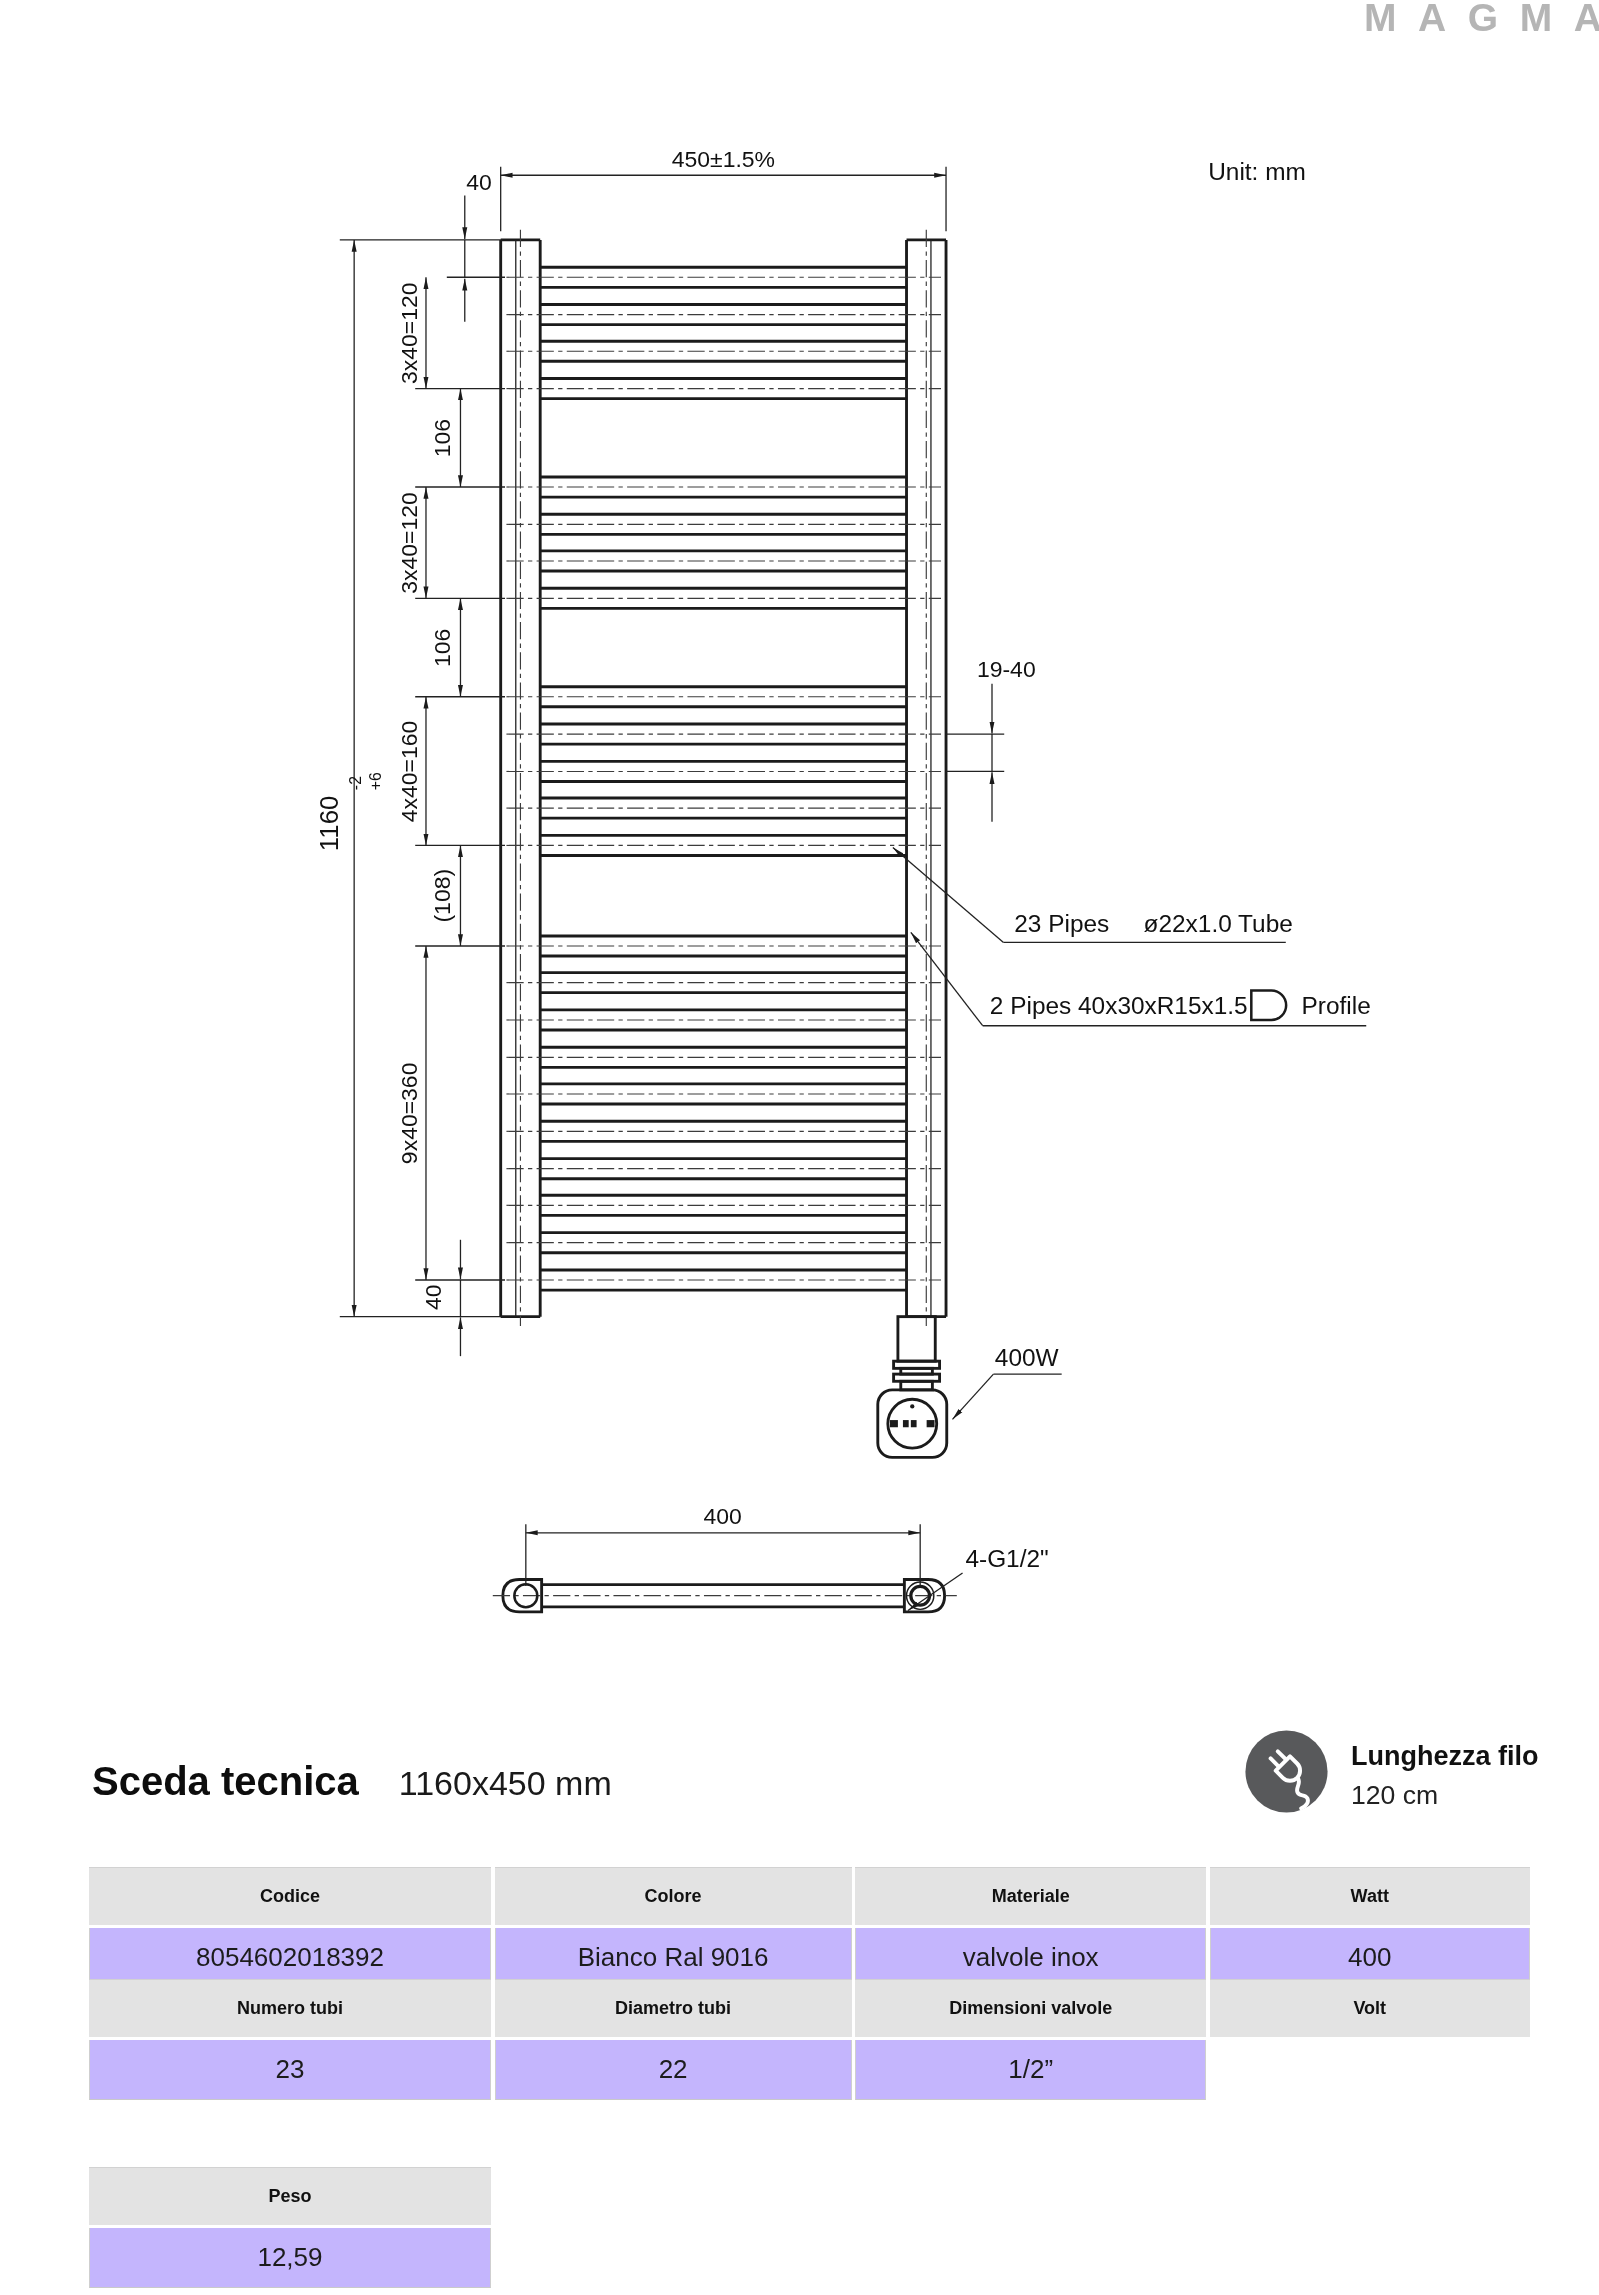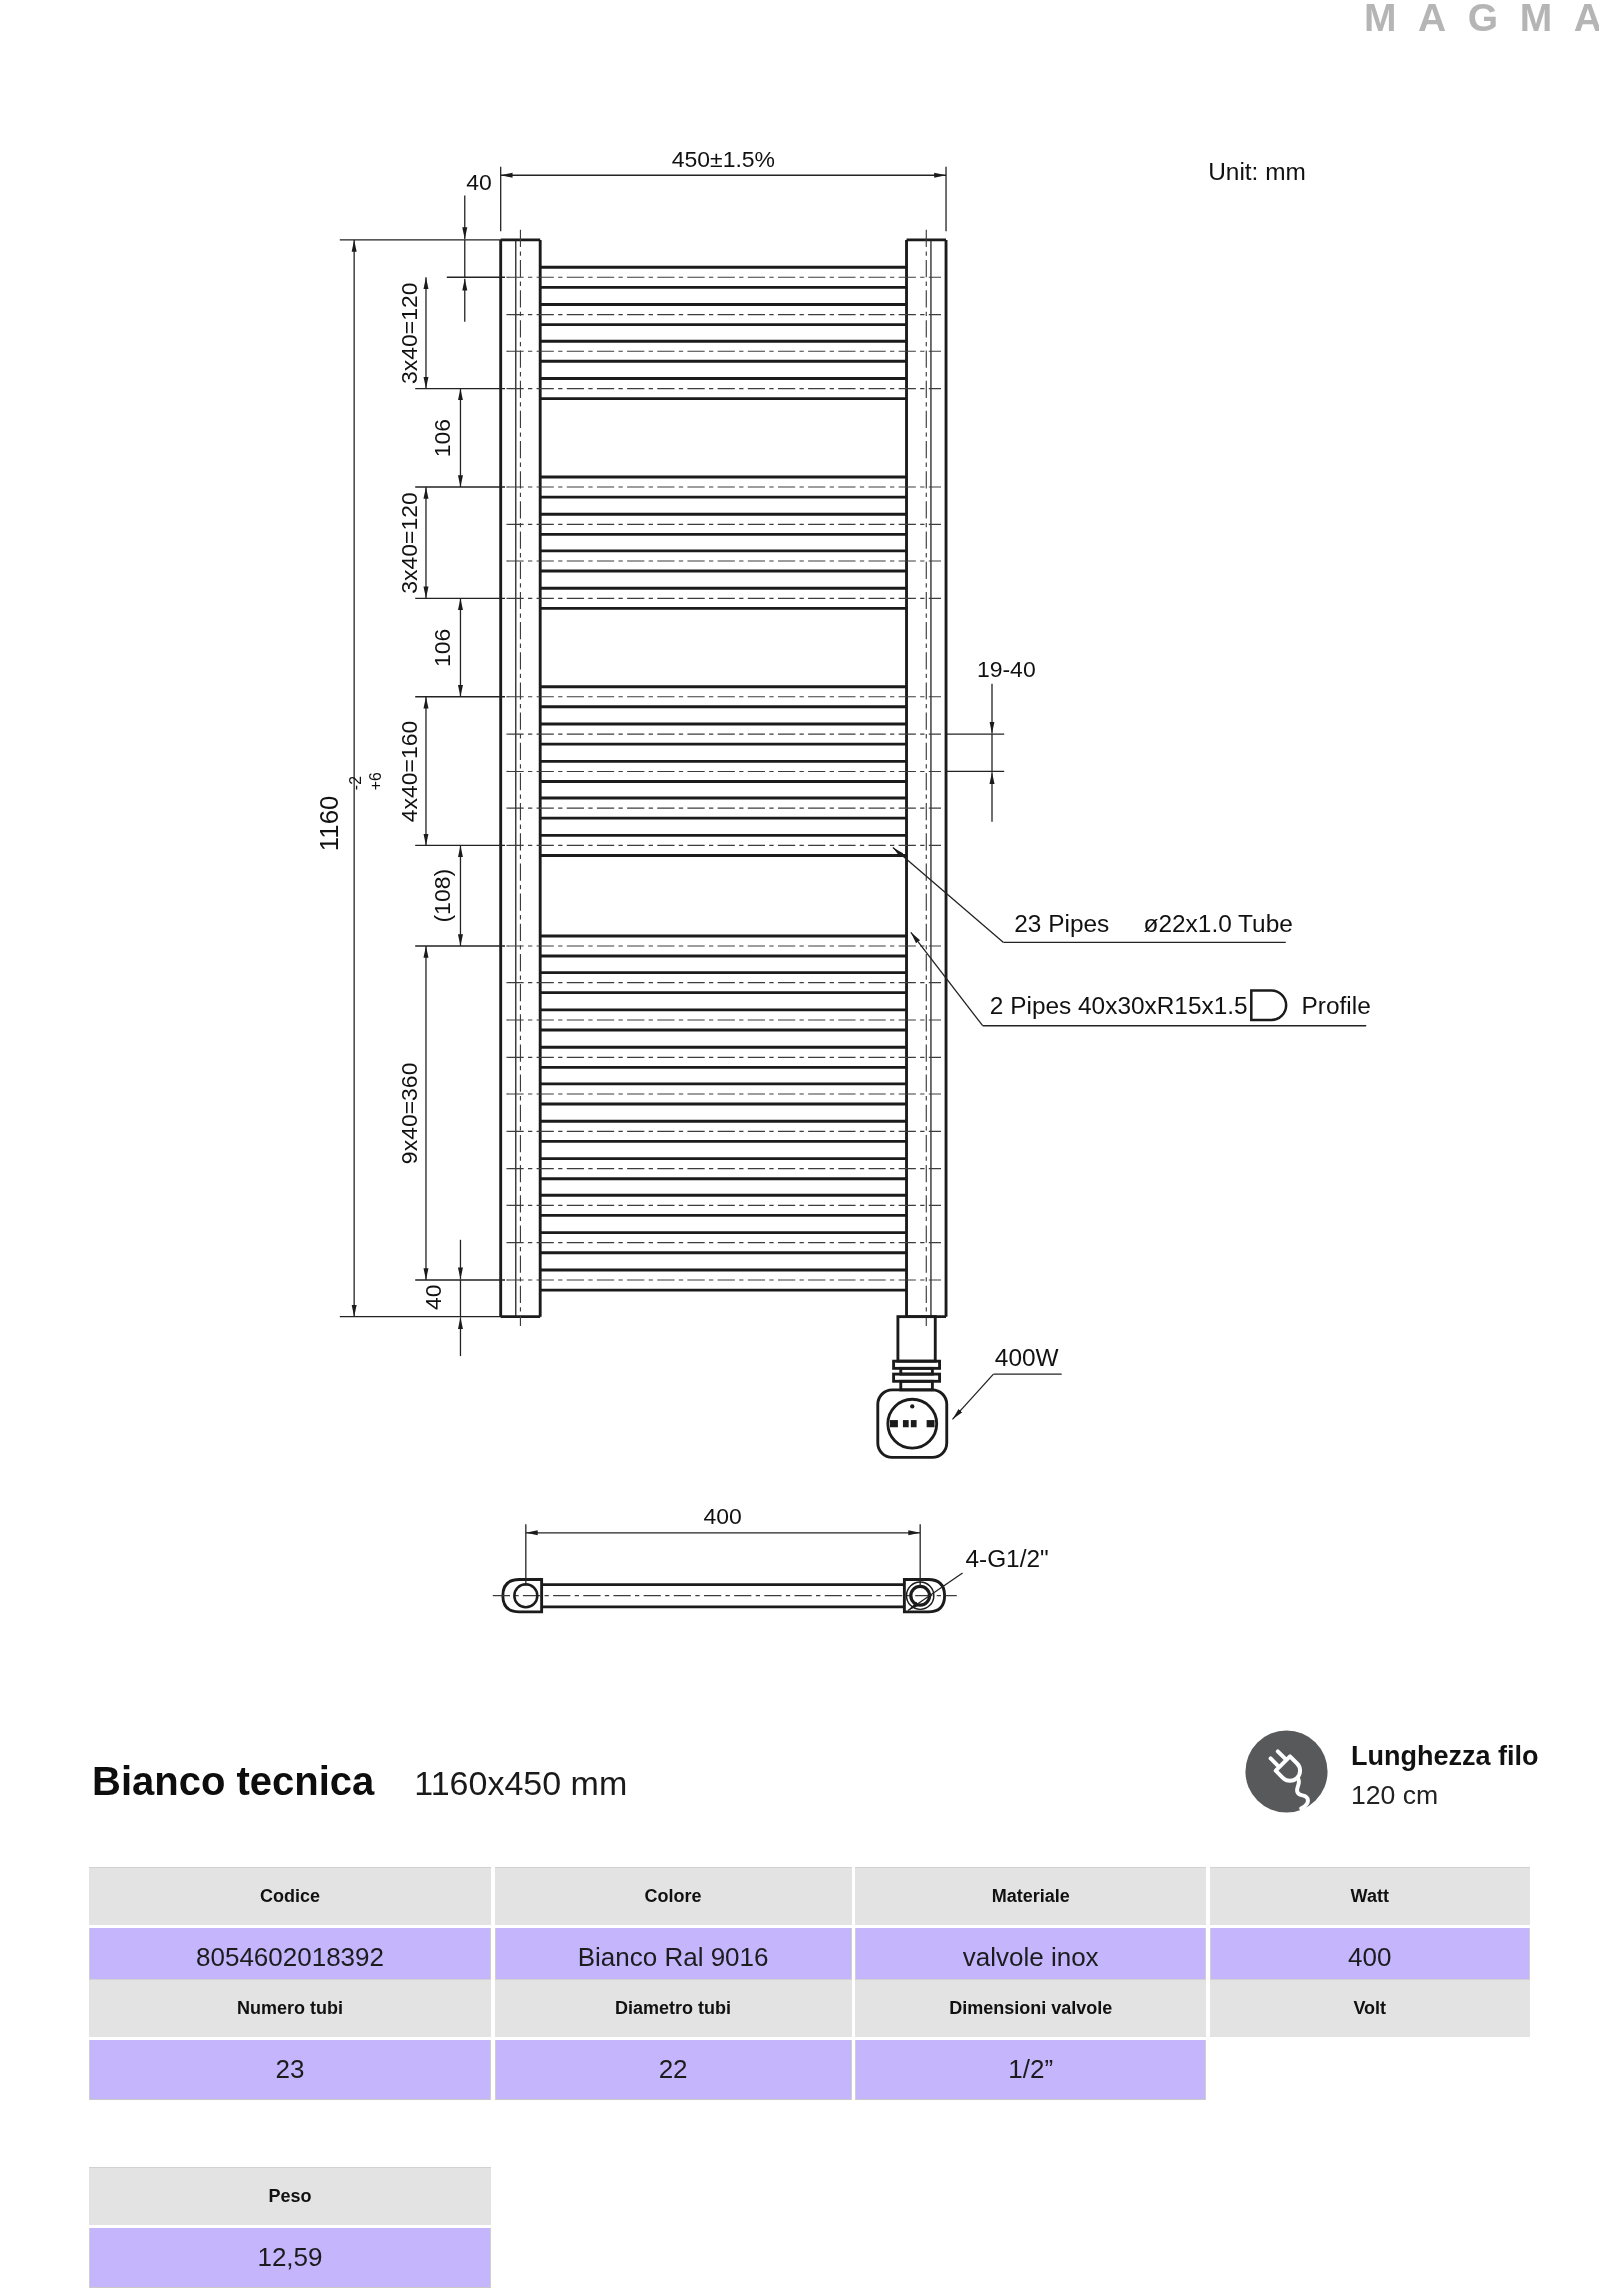--- a/index.html
+++ b/index.html
@@ -246,21 +246,21 @@
       </g>
 
       <g>
         <line class="tn" x1="1340" y1="2190" x2="1264" y2="2242" marker-end="url(#arr)"></line>
         <text class="ltx" x="1344" y="2182">4-G1/2"</text>
       </g>
     </g>
   </svg>
 
   <div class="title-row">
-    <span class="t1">Bianco tecnica</span>
+    <span class="t1">Sceda tecnica</span>
     <span class="t2">1160x450 mm</span>
   </div>
 
   <div class="cable">
     <svg class="badge" viewBox="0 0 118 118">
       <circle cx="59" cy="59" r="57" fill="#58595b"></circle>
       <g stroke="#ffffff" stroke-width="5.5" fill="none" stroke-linecap="round" stroke-linejoin="round" transform="translate(61,55) rotate(-45)">
         <path d="M-14,-10 h28 v14 a14,14 0 0 1 -14,14 a14,14 0 0 1 -14,-14 z"></path>
         <line x1="-7" y1="-12" x2="-7" y2="-27"></line>
         <line x1="7" y1="-12" x2="7" y2="-27"></line>

